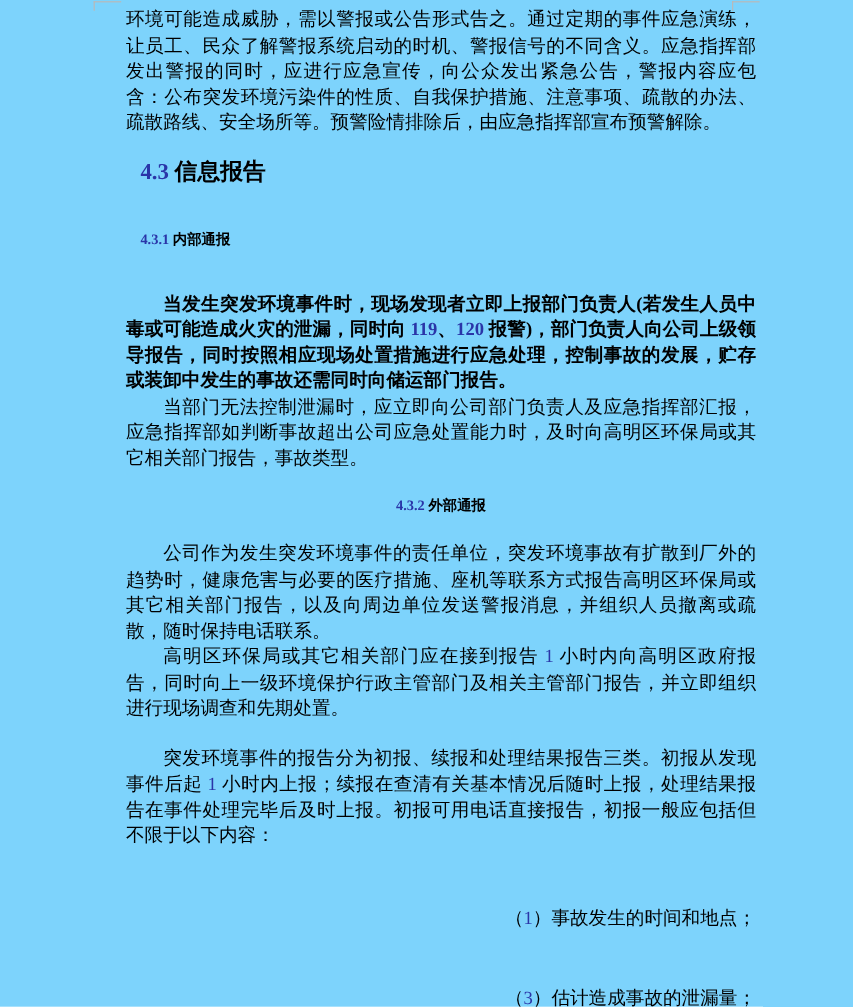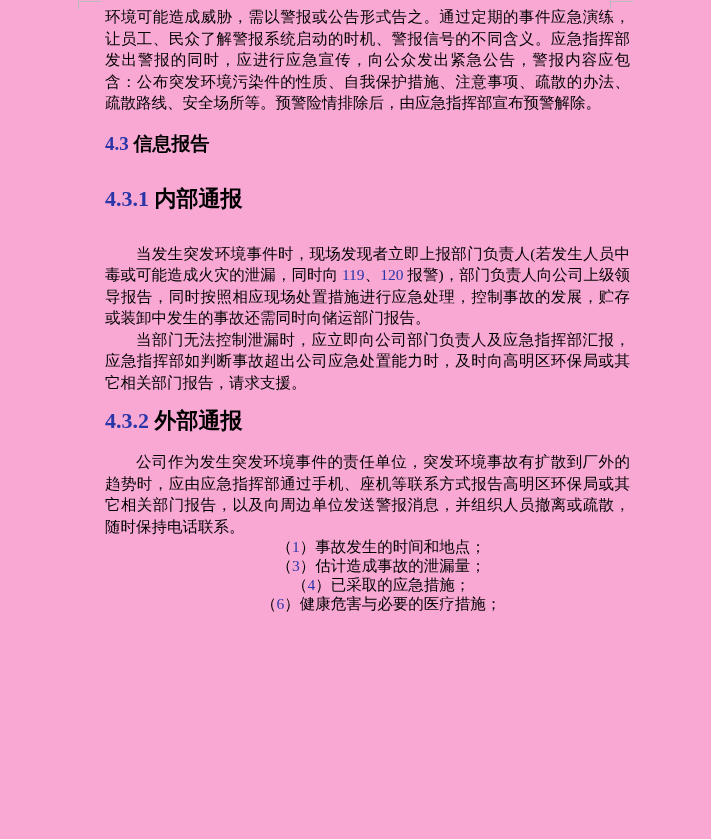--- a/index.html
+++ b/index.html
@@ -2,53 +2,53 @@
 <html style="--digit-color: #2a35a8; --mark-color: #b9b9b9;"><head>
 <meta charset="utf-8">
 <style>
   html, body { margin: 0; padding: 0; }
   body {
     width: 711px; height: 839px; overflow: hidden;
     background: #ffffff;
     font-family: "Liberation Serif", "DejaVu Serif", serif;
     color: #000;
   }
-  .page { position: relative; width: 711px; height: 839px; background: #f9a8d4; }
+  .page { position: relative; width: 711px; height: 839px; background: #7dd3fc; }
 
   
   .corner-mark {
     position: absolute; top: 1px; width: 22px; height: 7px;
     border-left: 1px solid var(--mark-color, #b9b9b9);
     border-top: 1px solid var(--mark-color, #b9b9b9);
   }
   .corner-left  { left: 78px; }
   .corner-right { left: 610px; }
 
   .content {
     position: absolute; top: 0; left: 0;
     box-sizing: border-box; width: 711px;
     padding: 6px 81px 0 105px;
     font-size: 15.5px; line-height: 21.5px;
     text-align: justify;
   }
   p { margin: 0; }
   p.indent { text-indent: 31px; }
 
-  h2, h3 { margin: 0; font-weight: bold; color: #000; text-align: left; }
+  h2, h3 { margin: 12px; font-weight: bold; color: #000; text-align: left; }
   h2 { font-size: 19px; line-height: 28px; margin-top: 16px; }
-  h3 { font-size: 22px; line-height: 28px; font-family: Liberation Serif, serif; }
+  h3 { font-size: 12px; line-height: 28px; font-family: Liberation Serif, serif; }
 
   #h431 { margin-top: 27px; }
-  #p1   { margin-top: 30px; }
-  #h432 { margin-top: 14px; }
+  #p1   { margin-top: 30px; font-weight: bold; }
+  #h432 { margin-top: 14px; text-align: center; }
   #p3   { margin-top: 16px; }
   #h433 { margin-top: 8px; }
   #p5   { margin-top: 20px; }
 
-  .list-item { line-height: 19px; text-indent: 27px; text-align: center; }
+  .list-item { line-height: 19px; text-indent: 27px; text-align: right; margin-top: 48px; }
 
   .num { color: var(--digit-color, #2a35a8); }
 </style>
 </head>
 <body style="background: rgb(255, 255, 255);">
 
 <div class="page">
 
   <div class="corner-mark corner-left"></div>
   <div class="corner-mark corner-right"></div>
@@ -56,28 +56,30 @@
   <div class="content">
 
     <p id="p0">环境可能造成威胁，需以警报或公告形式告之。通过定期的事件应急演练，让员工、民众了解警报系统启动的时机、警报信号的不同含义。应急指挥部发出警报的同时，应进行应急宣传，向公众发出紧急公告，警报内容应包含：公布突发环境污染件的性质、自我保护措施、注意事项、疏散的办法、疏散路线、安全场所等。预警险情排除后，由应急指挥部宣布预警解除。</p>
 
     <h2 id="h43"><span class="num">4.3</span> 信息报告</h2>
 
     <h3 id="h431"><span class="num">4.3.1</span> 内部通报</h3>
 
     <p id="p1" class="indent">当发生突发环境事件时，现场发现者立即上报部门负责人(若发生人员中毒或可能造成火灾的泄漏，同时向 <span class="num">119</span>、<span class="num">120</span> 报警)，部门负责人向公司上级领导报告，同时按照相应现场处置措施进行应急处理，控制事故的发展，贮存或装卸中发生的事故还需同时向储运部门报告。</p>
 
-    <p id="p2" class="indent">当部门无法控制泄漏时，应立即向公司部门负责人及应急指挥部汇报，应急指挥部如判断事故超出公司应急处置能力时，及时向高明区环保局或其它相关部门报告，请求支援。</p>
+    <p id="p2" class="indent">当部门无法控制泄漏时，应立即向公司部门负责人及应急指挥部汇报，应急指挥部如判断事故超出公司应急处置能力时，及时向高明区环保局或其它相关部门报告，事故类型。</p>
 
     <h3 id="h432"><span class="num">4.3.2</span> 外部通报</h3>
 
-    <p id="p3" class="indent">公司作为发生突发环境事件的责任单位，突发环境事故有扩散到厂外的趋势时，应由应急指挥部通过手机、座机等联系方式报告高明区环保局或其它相关部门报告，以及向周边单位发送警报消息，并组织人员撤离或疏散，随时保持电话联系。</p>
+    <p id="p3" class="indent">公司作为发生突发环境事件的责任单位，突发环境事故有扩散到厂外的趋势时，健康危害与必要的医疗措施、座机等联系方式报告高明区环保局或其它相关部门报告，以及向周边单位发送警报消息，并组织人员撤离或疏散，随时保持电话联系。</p>
+
+    <p id="p4" class="indent">高明区环保局或其它相关部门应在接到报告 <span class="num">1</span> 小时内向高明区政府报告，同时向上一级环境保护行政主管部门及相关主管部门报告，并立即组织进行现场调查和先期处置。</p>
 
 
-
+    <p id="p5" class="indent">突发环境事件的报告分为初报、续报和处理结果报告三类。初报从发现事件后起 <span class="num">1</span> 小时内上报；续报在查清有关基本情况后随时上报，处理结果报告在事件处理完毕后及时上报。初报可用电话直接报告，初报一般应包括但不限于以下内容：</p>
 
     <div>
       <p class="list-item">（<span class="num">1</span>）事故发生的时间和地点；</p>
       <p class="list-item">（<span class="num">3</span>）估计造成事故的泄漏量；</p>
       <p class="list-item">（<span class="num">4</span>）已采取的应急措施；</p>
       <p class="list-item">（<span class="num">6</span>）健康危害与必要的医疗措施；</p>
     </div>
 
   </div>
 </div>

